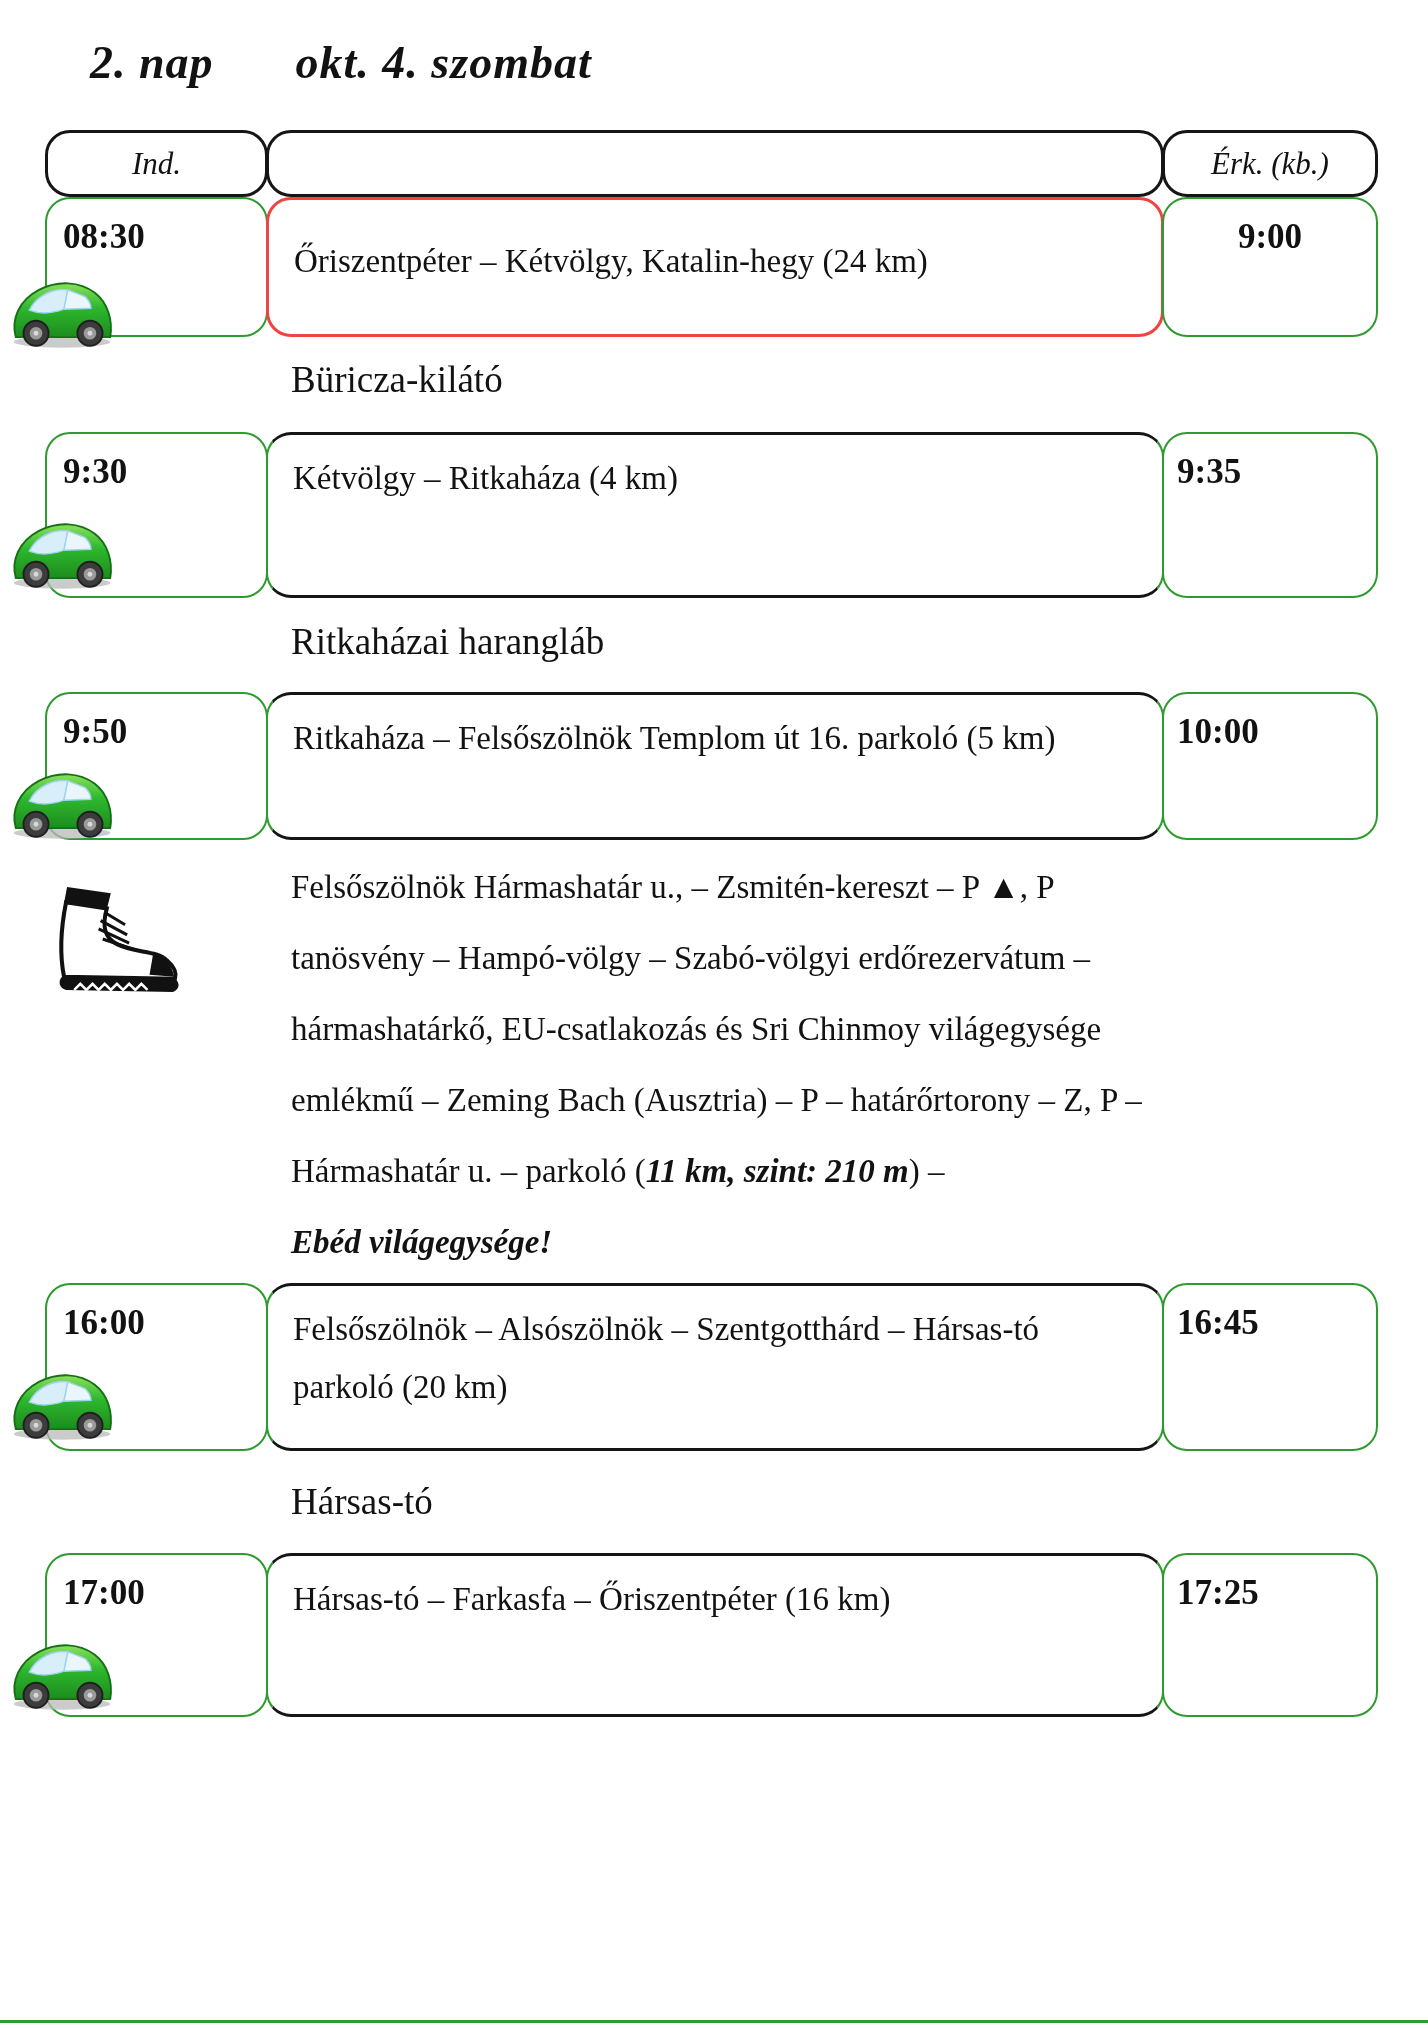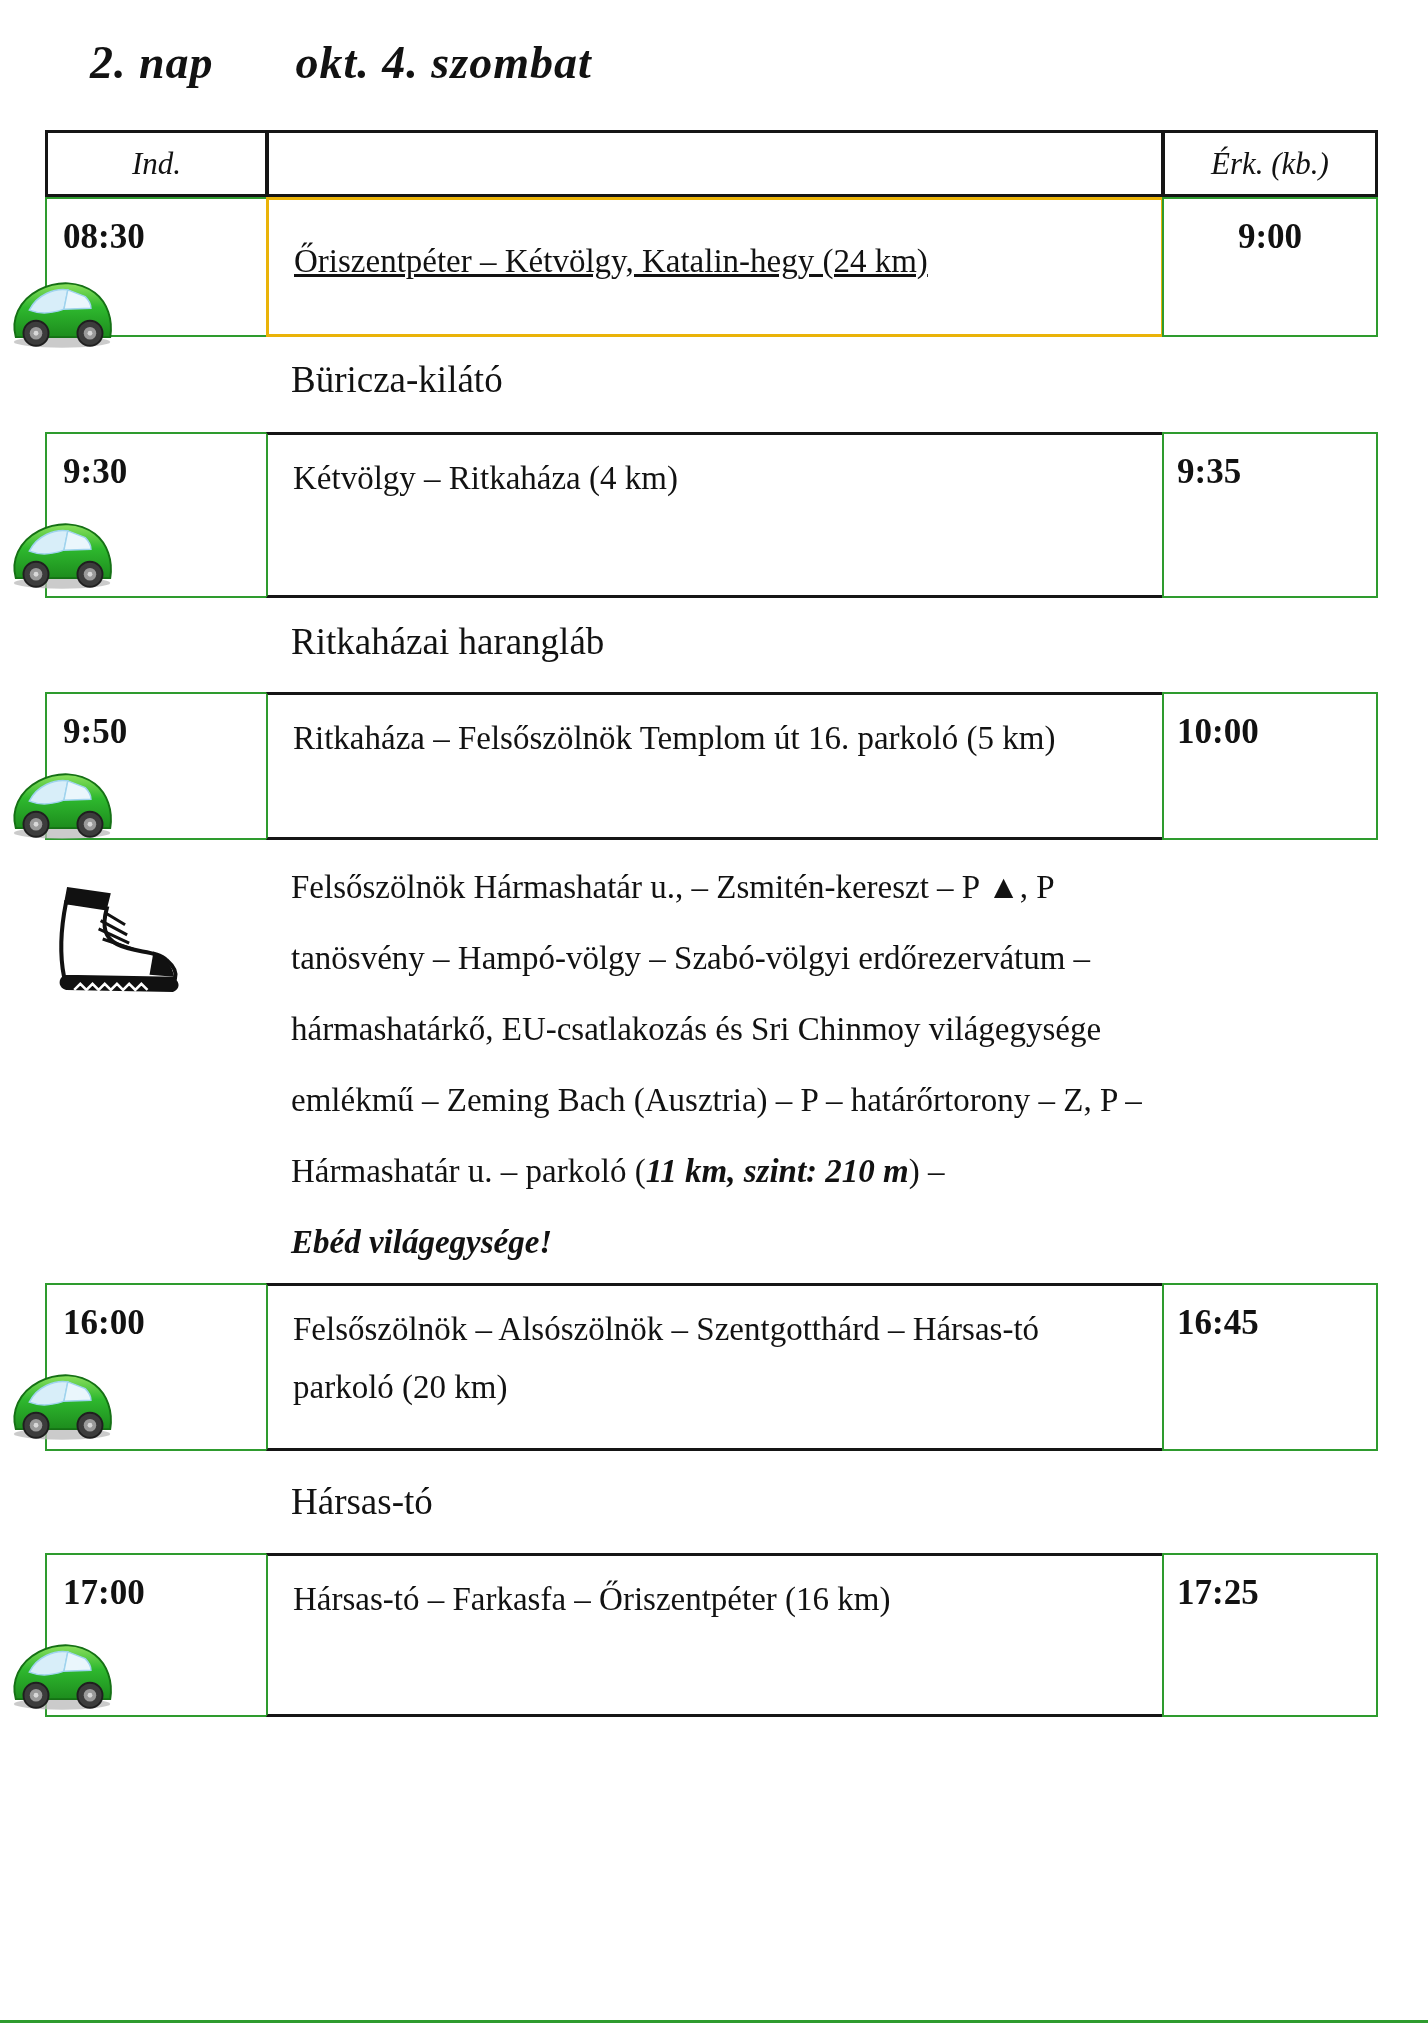--- a/index.html
+++ b/index.html
@@ -20,39 +20,39 @@
   .title{
     position:absolute; left:90px; top:36px;
     font-size:46px; font-weight:bold; font-style:italic;
     letter-spacing:1px;
   }
   .title .date{ margin-left:82px; }
 
   
   .cell{
     position:absolute; top:0; bottom:0;
-    box-sizing:border-box; background:#fff;
+    box-sizing:border-box; background:#fff;border-radius:25px;
   }
   .c1{ left:45px;  width:223px; }
   .c2{ left:266px; width:898px; }
   .c3{ left:1162px;width:216px; }
 
   
   .hrow{ position:absolute; left:0; width:100%; top:130px; height:67px; }
   .hrow .cell{ border:3px solid #151515; display:flex; align-items:center; justify-content:center; }
   .hdr-label{ font-style:italic; font-size:31px; }
 
   
   .trow{ position:absolute; left:0; width:100%; }
   .trow .c1, .trow .c3{ border:2px solid var(--green); }
   .trow .c2{
     border-top:3px solid #151515; border-bottom:3px solid #151515;
     border-left:2px solid var(--green); border-right:2px solid var(--green);
   }
-  .trow.first .c2{ border:3px solid #eab308;text-decoration:underline; }
+  .trow.first .c2{ border:3px solid #ef4444; }
   .time{
     font-weight:bold; font-size:35px; padding:18px 0 0 16px;
   }
   .arrive{ padding-left:13px; }
   .trow.first .arrive{ padding-left:0; text-align:center; }
   .route{
     font-size:33px; line-height:58px;
     padding:14px 20px 0 25px; max-width:800px;
   }
   .trow.first .route{ padding-top:32px; }

